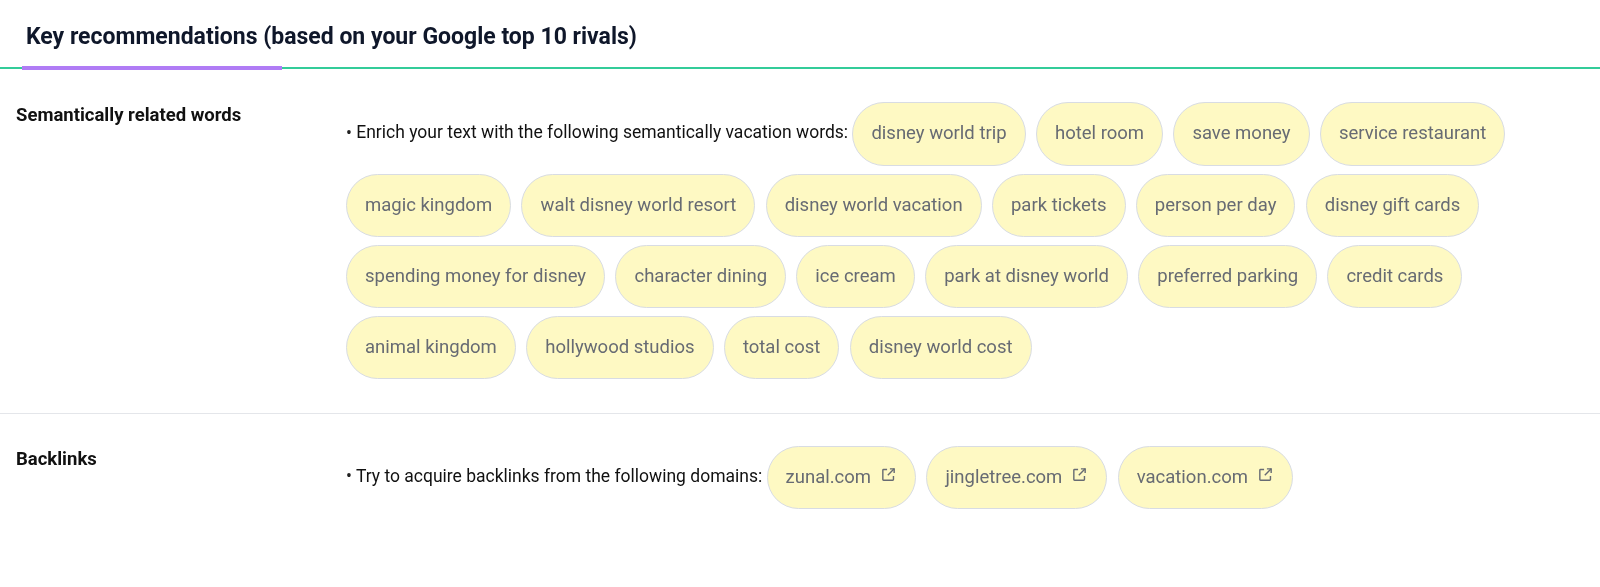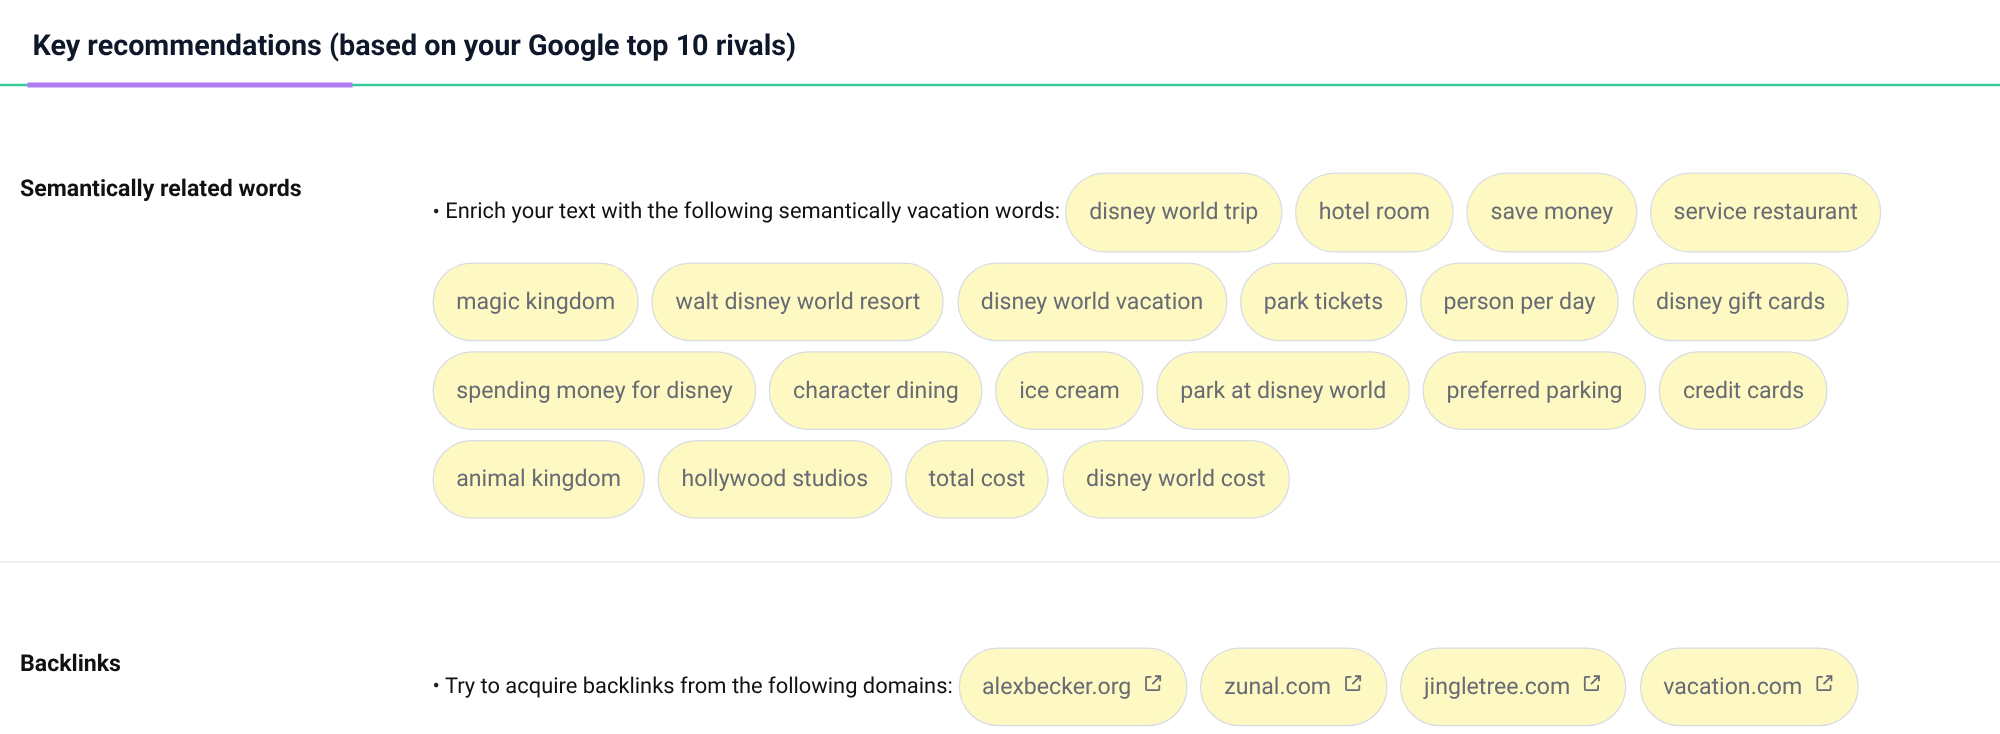--- a/index.html
+++ b/index.html
@@ -35,21 +35,20 @@
     margin-top: -3px;
     position: relative;
     z-index: 2;
   }
 
   .section {
     display: flex;
     padding: 28px 16px 30px 16px;
     border-bottom: 1px solid #e4e6ea;
     align-items: flex-start;
-    margin-top: 36px;
   }
   .section:last-child { border-bottom: none; padding-bottom: 0; }
 
   .label-col {
     flex: 0 0 330px;
     font-weight: 700;
     font-size: 18.5px;
     color: #111;
     padding-top: 4px;
   }
@@ -106,28 +105,21 @@
         <span class="bullet lead-text"><span>Enrich your text with the following semantically vacation words:</span></span>
       <span class="chip">disney world trip</span> <span class="chip">hotel room</span> <span class="chip">save money</span> <span class="chip">service restaurant</span> <span class="chip">magic kingdom</span> <span class="chip">walt disney world resort</span> <span class="chip">disney world vacation</span> <span class="chip">park tickets</span> <span class="chip">person per day</span> <span class="chip">disney gift cards</span> <span class="chip">spending money for disney</span> <span class="chip">character dining</span> <span class="chip">ice cream</span> <span class="chip">park at disney world</span> <span class="chip">preferred parking</span> <span class="chip">credit cards</span> <span class="chip">animal kingdom</span> <span class="chip">hollywood studios</span> <span class="chip">total cost</span> <span class="chip">disney world cost</span> </div>
     </div>
   </div>
 
   <div class="section">
     <div class="label-col">Backlinks</div>
     <div class="content-col">
       <div class="chips-block" id="backlink-chips">
         <span class="bullet lead-text"><span>Try to acquire backlinks from the following domains:</span></span>
-      <span class="chip-link">
-            <span>alexbecker.org</span>
-            <span><svg viewBox="0 0 24 24">
-                <path d="M14 4h6v6"></path>
-                <path d="M20 4l-9 9"></path>
-                <path d="M19 14v5a1 1 0 0 1-1 1H5a1 1 0 0 1-1-1V6a1 1 0 0 1 1-1h5"></path>
-              </svg></span>
-          </span> <span class="chip-link">
+       <span class="chip-link">
             <span>zunal.com</span>
             <span><svg viewBox="0 0 24 24">
                 <path d="M14 4h6v6"></path>
                 <path d="M20 4l-9 9"></path>
                 <path d="M19 14v5a1 1 0 0 1-1 1H5a1 1 0 0 1-1-1V6a1 1 0 0 1 1-1h5"></path>
               </svg></span>
           </span>  <span class="chip-link">
             <span>jingletree.com</span>
             <span><svg viewBox="0 0 24 24">
                 <path d="M14 4h6v6"></path>

